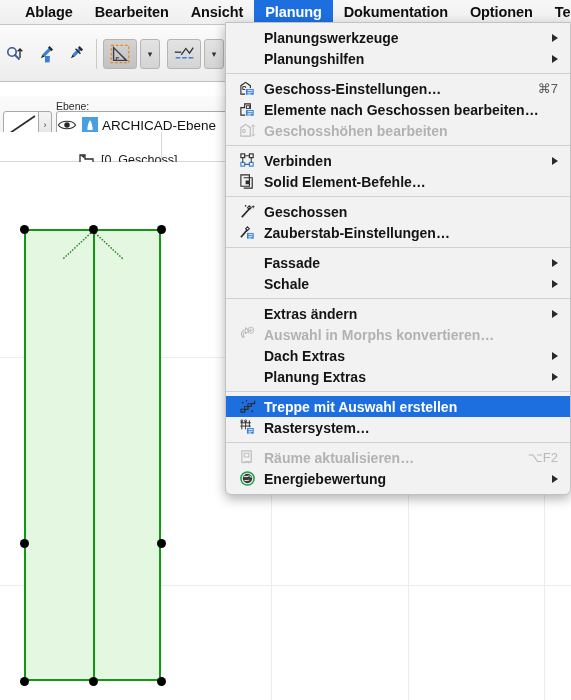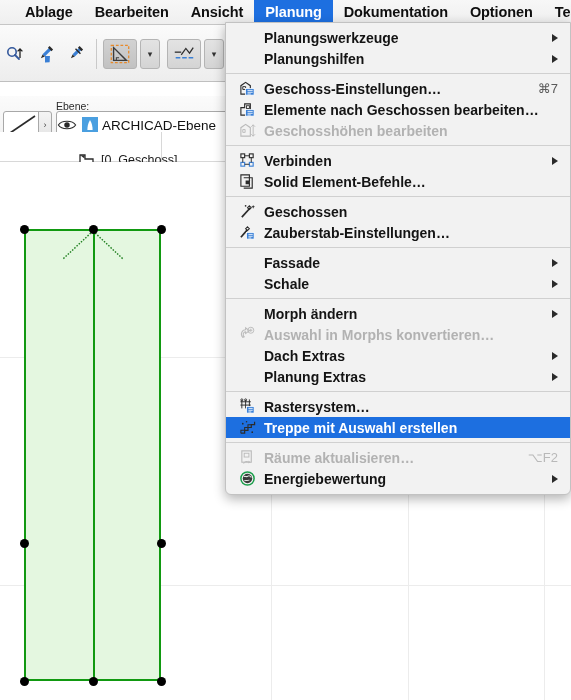--- a/index.html
+++ b/index.html
@@ -413,21 +413,21 @@
       <div class="mi noindent">
         <span class="mi-label">Fassade</span>
         <span class="mi-arrow"></span>
       </div>
       <div class="mi noindent">
         <span class="mi-label">Schale</span>
         <span class="mi-arrow"></span>
       </div>
       <div class="mi-sep"></div>
       <div class="mi noindent">
-        <span class="mi-label">Morph ändern</span>
+        <span class="mi-label">Extras ändern</span>
         <span class="mi-arrow"></span>
       </div>
       <div class="mi disabled">
         <span class="mi-icon">
           <svg width="17" height="17" viewBox="0 0 18 18">
             <path d="M4 12 C1 9, 3 4, 7 4 L7 2 L11 5 L7 8 L7 6 C4.5 6, 3.5 9.5, 5.5 11.5 Z" fill="none" stroke="#bbb" stroke-width="1.1"></path>
             <circle cx="12.5" cy="4.5" r="3.2" fill="none" stroke="#bbb" stroke-width="1"></circle>
             <path d="M12.5 2.8 L12.5 6.2 M10.8 4.5 L14.2 4.5" stroke="#bbb" stroke-width="1"></path>
           </svg>
         </span>
@@ -435,44 +435,44 @@
       </div>
       <div class="mi noindent">
         <span class="mi-label">Dach Extras</span>
         <span class="mi-arrow"></span>
       </div>
       <div class="mi noindent">
         <span class="mi-label">Planung Extras</span>
         <span class="mi-arrow"></span>
       </div>
       <div class="mi-sep"></div>
+      <div class="mi highlight">
+        <span class="mi-icon">
+          <svg width="17" height="17" viewBox="0 0 18 18">
+            <path d="M2 15 L6 15 L6 12 L9.5 12 L9.5 9 L13 9 L13 6 L16.5 6 L16.5 3" fill="none" stroke="#2b2b2b" stroke-width="1.3"></path>
+            <path d="M2 15 L2 12 L6 12 M6 12 L6 9 L9.5 9 M9.5 9 L9.5 6 L13 6" fill="none" stroke="#2b2b2b" stroke-width="1.1"></path>
+            <circle cx="4" cy="5" r="0.9" fill="#2b2b2b"></circle>
+            <circle cx="8" cy="3" r="0.8" fill="#2b2b2b"></circle>
+            <circle cx="14" cy="14" r="0.9" fill="#2b2b2b"></circle>
+          </svg>
+        </span>
+        <span class="mi-label">Treppe mit Auswahl erstellen</span>
+      </div>
       <div class="mi">
         <span class="mi-icon">
           <svg width="17" height="17" viewBox="0 0 18 18">
             <path d="M3 2 L3 11 M7 2 L7 11 M11 1.5 L11 9 M1.5 4 L12.5 4 M1.5 7.5 L12.5 7.5" stroke="#2b2b2b" stroke-width="1"></path>
             <circle cx="3" cy="2" r="1.1" fill="none" stroke="#2b2b2b" stroke-width="0.9"></circle>
             <circle cx="7" cy="2" r="1.1" fill="none" stroke="#2b2b2b" stroke-width="0.9"></circle>
             <rect x="8" y="9" width="8" height="7" fill="#3b80d6" stroke="#fff" stroke-width="0.8"></rect>
             <path d="M10 11 L14.5 11 M10 13 L14.5 13 M10 14.8 L13 14.8" stroke="#fff" stroke-width="0.9"></path>
           </svg>
         </span>
         <span class="mi-label">Rastersystem…</span>
       </div>
-      <div class="mi highlight">
-        <span class="mi-icon">
-          <svg width="17" height="17" viewBox="0 0 18 18">
-            <path d="M2 15 L6 15 L6 12 L9.5 12 L9.5 9 L13 9 L13 6 L16.5 6 L16.5 3" fill="none" stroke="#2b2b2b" stroke-width="1.3"></path>
-            <path d="M2 15 L2 12 L6 12 M6 12 L6 9 L9.5 9 M9.5 9 L9.5 6 L13 6" fill="none" stroke="#2b2b2b" stroke-width="1.1"></path>
-            <circle cx="4" cy="5" r="0.9" fill="#2b2b2b"></circle>
-            <circle cx="8" cy="3" r="0.8" fill="#2b2b2b"></circle>
-            <circle cx="14" cy="14" r="0.9" fill="#2b2b2b"></circle>
-          </svg>
-        </span>
-        <span class="mi-label">Treppe mit Auswahl erstellen</span>
-      </div>
       <div class="mi-sep"></div>
       <div class="mi disabled">
         <span class="mi-icon">
           <svg width="17" height="17" viewBox="0 0 18 18">
             <rect x="3" y="2" width="10" height="12" fill="none" stroke="#bbb" stroke-width="1.2"></rect>
             <rect x="5.5" y="4.5" width="5" height="4" fill="none" stroke="#bbb" stroke-width="1"></rect>
             <path d="M5 15.5 C5 13, 9 12.5, 11 14 M10.3 12.6 L11.4 14.1 L9.8 14.6" fill="none" stroke="#bbb" stroke-width="1"></path>
           </svg>
         </span>
         <span class="mi-label">Räume aktualisieren…</span>

